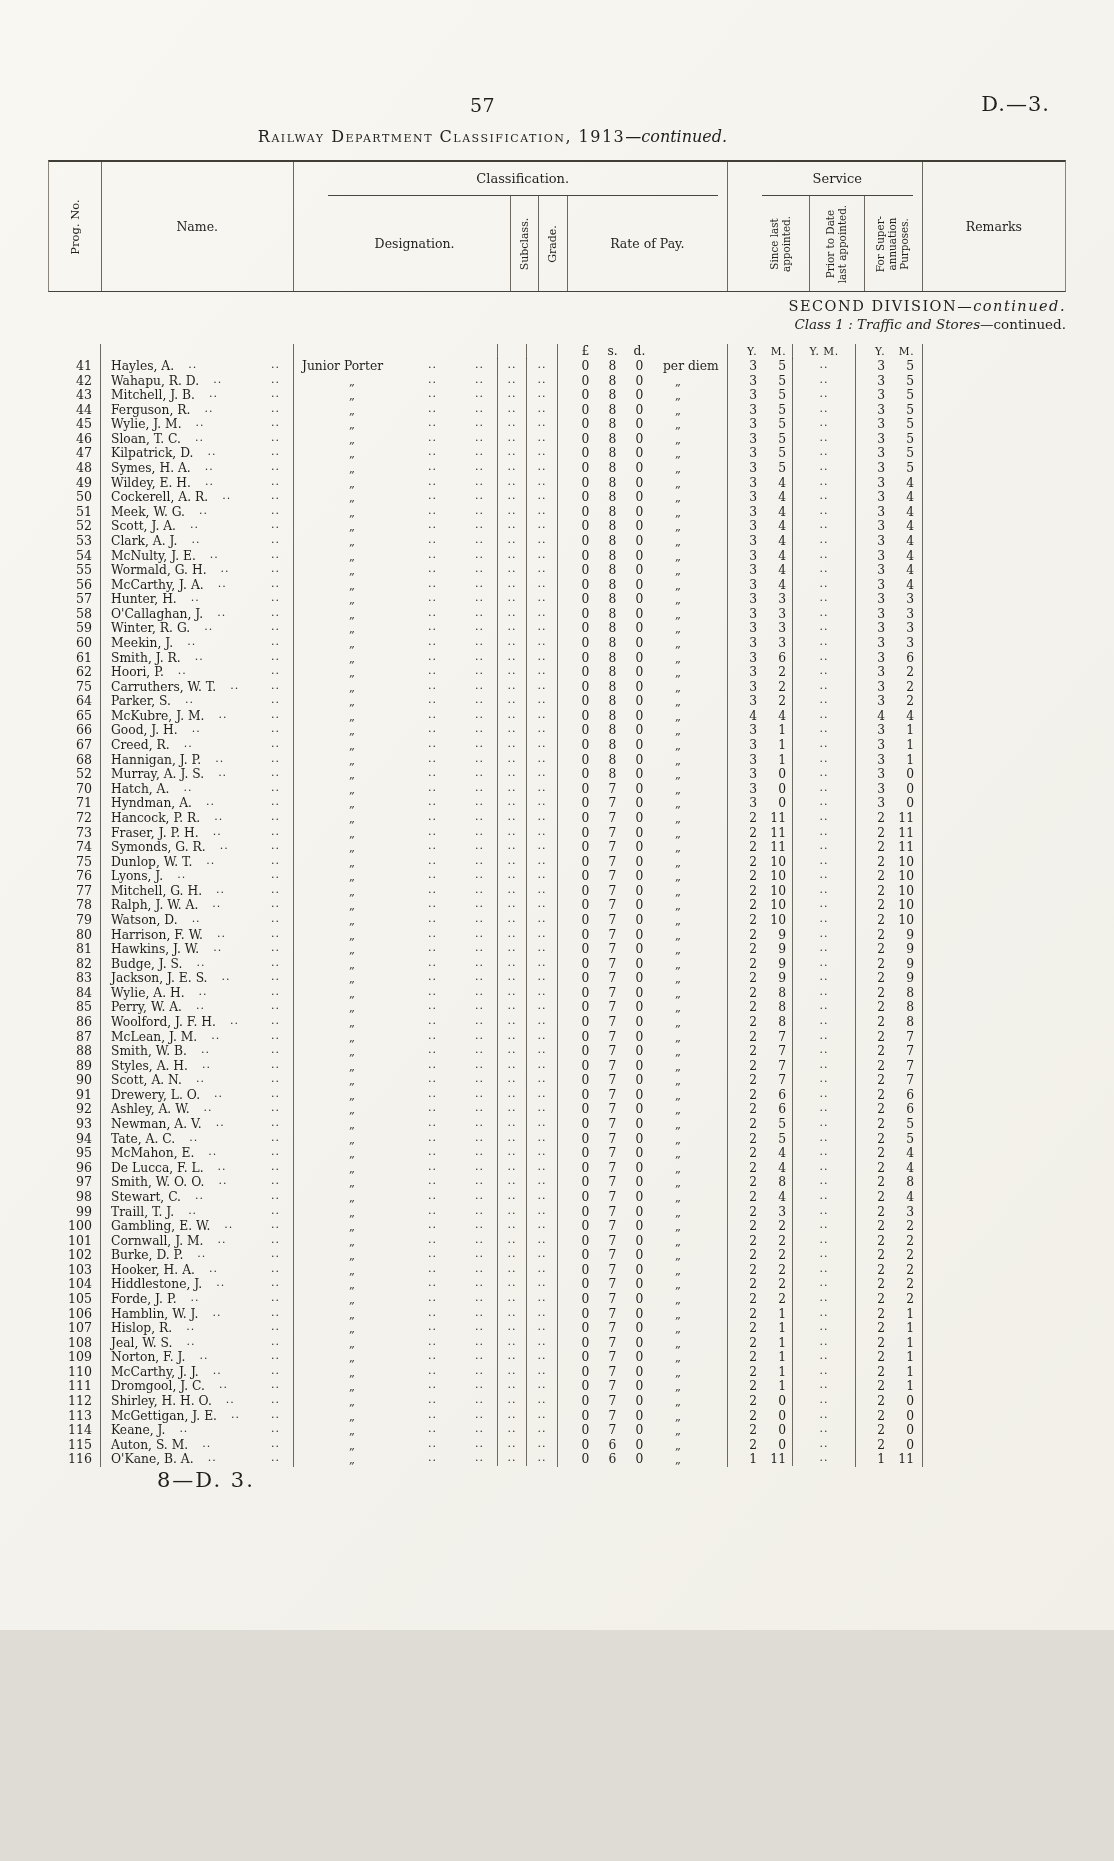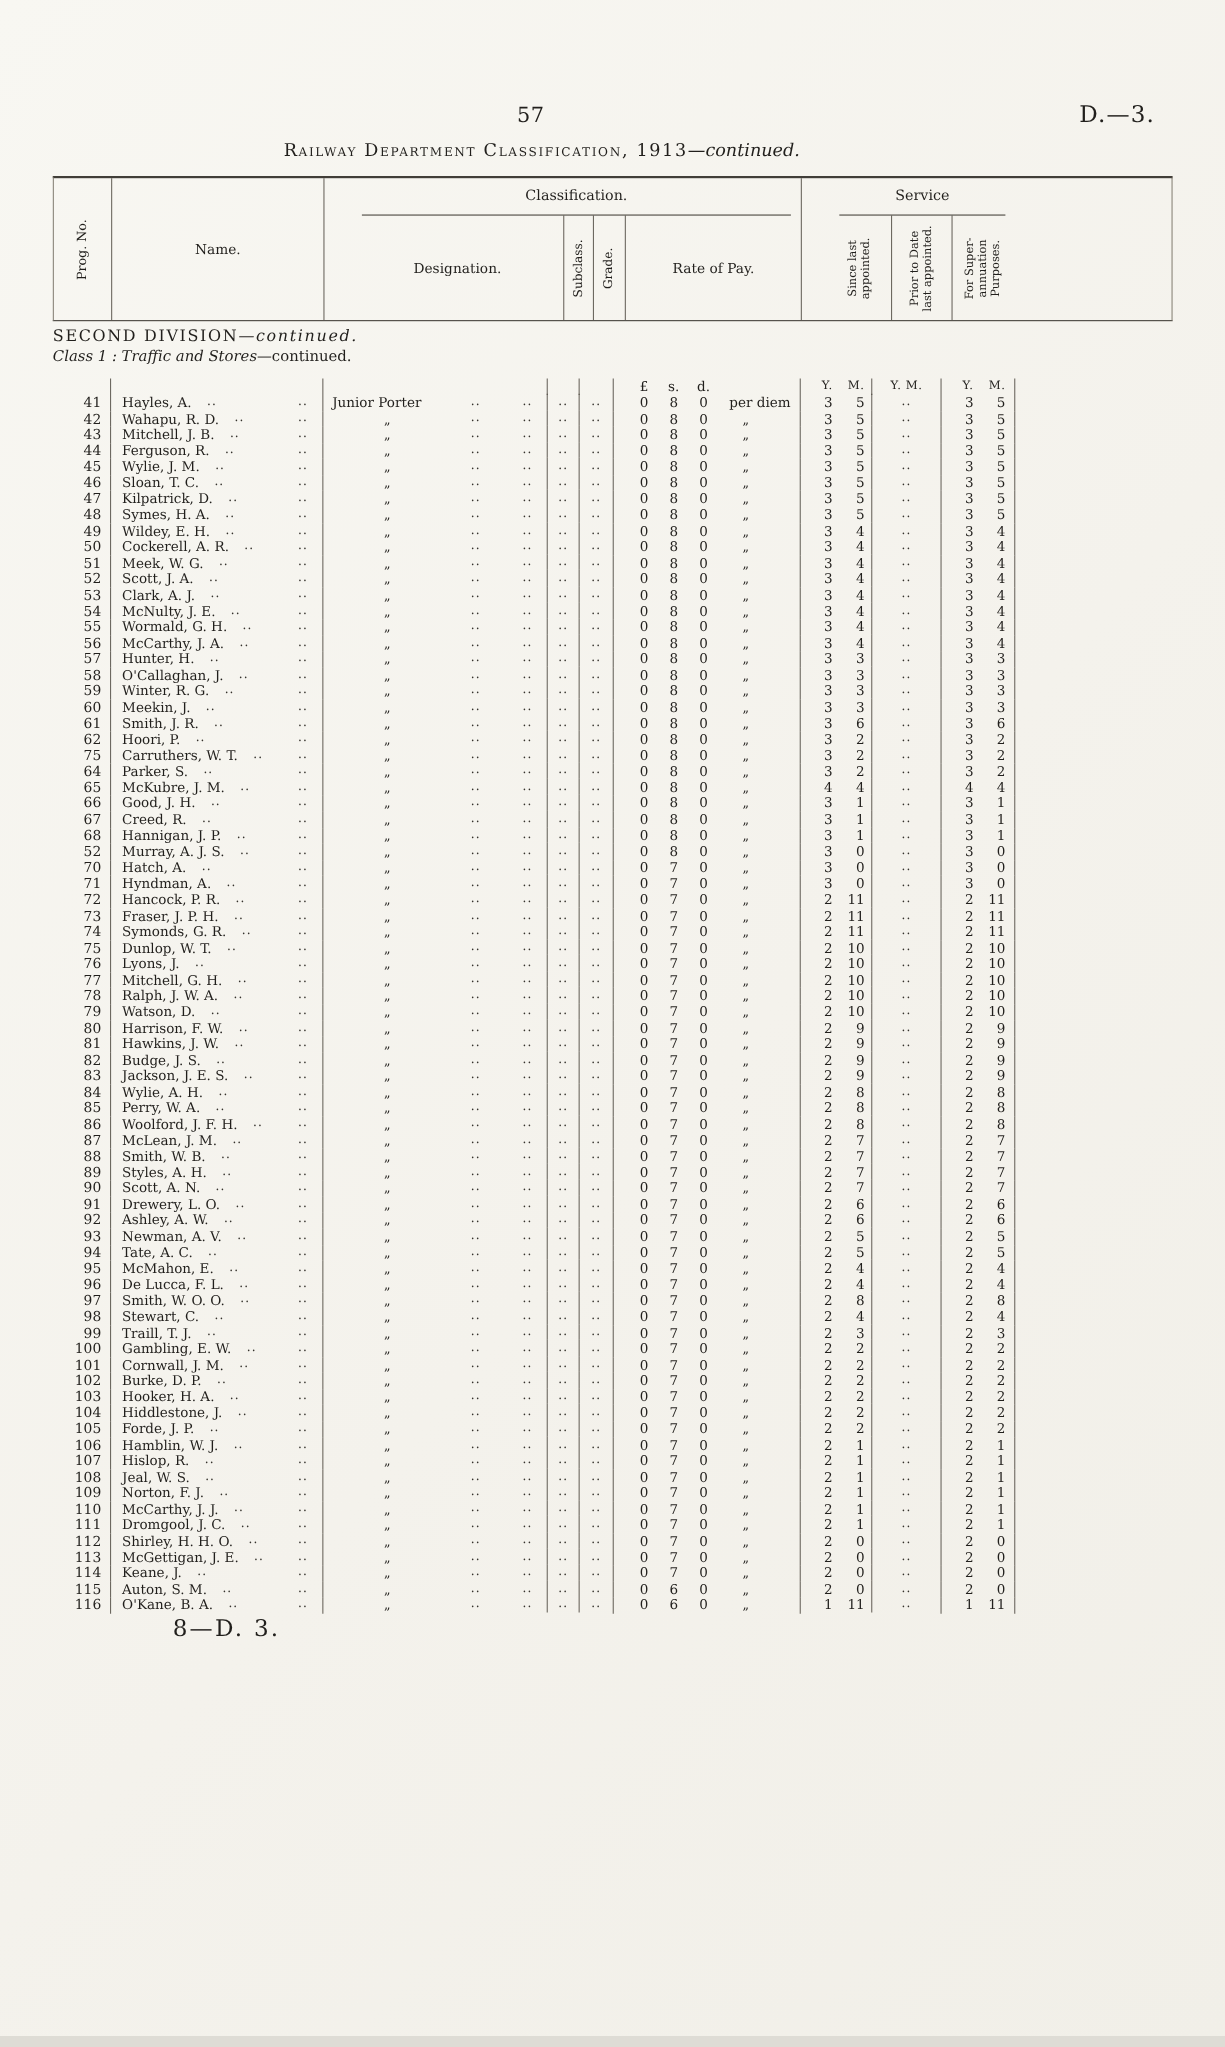--- a/index.html
+++ b/index.html
@@ -1,16 +1,16 @@
 <!DOCTYPE html>
 <html><head>
 <meta charset="utf-8">
 <style>
   html,body{margin:0;padding:0;background:#dedcd5;}
-  .sheet{position:relative;width:1114px;height:1851px;margin:0 auto;
+  .sheet{position:relative;width:1114px;height:1630px;margin:0 auto;
     background:linear-gradient(130deg,#f8f7f2 0%,#f4f2ec 55%,#f1efe8 100%);
     color:#211f1c;font-family:"DejaVu Serif","Liberation Serif",serif;overflow:hidden;}
   .pagenum{position:absolute;top:94px;left:0;width:965px;text-align:center;font-size:19px;letter-spacing:.5px;}
   .docref{position:absolute;top:92px;right:64px;font-size:21px;letter-spacing:1px;}
   .doc-title{position:absolute;top:127px;left:0;width:985px;text-align:center;font-size:16px;}
   .sc{font-variant:small-caps;letter-spacing:1.5px;}
   .it{font-style:italic;}
   
   .tbl{position:absolute;left:48px;top:160px;width:1018px;}
   .thead{display:flex;height:129px;border-top:2px solid #413e38;border-bottom:1.5px solid #45423b;
@@ -26,21 +26,21 @@
   .subrow{display:flex;flex:1;}
   .sub{box-sizing:border-box;position:relative;display:flex;align-items:center;justify-content:center;}
   .vrot{position:absolute;top:50%;left:50%;transform:translate(-50%,-50%) rotate(-90deg);
     text-align:center;font-size:10.4px;line-height:1.13;white-space:normal;}
   .w-prog{width:110px;font-size:11.5px;}
   .w-sub{width:70px;font-size:11px;}
   .w-since{width:62px;}
   .w-prior{width:86px;}
   .w-super{width:64px;}
   
-  .section{padding-top:6px;height:46px;text-align:left;}
+  .section{padding-top:6px;height:46px;text-align:right;}
   .division{font-size:14.5px;letter-spacing:1.5px;}
   .classline{font-size:13.5px;margin-top:2px;}
   
   .tbody{margin-top:0;}
   .urow,.row{display:flex;box-sizing:border-box;}
   .urow{height:15px;font-size:11px;}
   .row{height:14.58px;}
   .cell{box-sizing:border-box;position:relative;font-size:12.3px;line-height:14.4px;overflow:hidden;}
   .no{text-align:right;padding-right:8px;font-size:12.6px;}
   .namecell{display:flex;padding-left:10px;}
@@ -105,20 +105,21 @@
             <div class="vrot w-since">Since last appointed.</div>
           </div>
           <div class="sub c-prior bl">
             <div class="vrot w-prior">Prior to Date last appointed.</div>
           </div>
           <div class="sub c-super bl">
             <div class="vrot w-super">For Super-annuation Purposes.</div>
           </div>
         </div>
       </div>
+      <div class="hc c-rem bl hcenter">Remarks</div>
     </div>
 
     <div class="section">
       <div class="division">
         <span>SECOND DIVISION</span><span class="it">—continued.</span>
       </div>
       <div class="classline">
         <span class="it">Class 1 : Traffic and Stores</span><span>—continued.</span>
       </div>
     </div>

